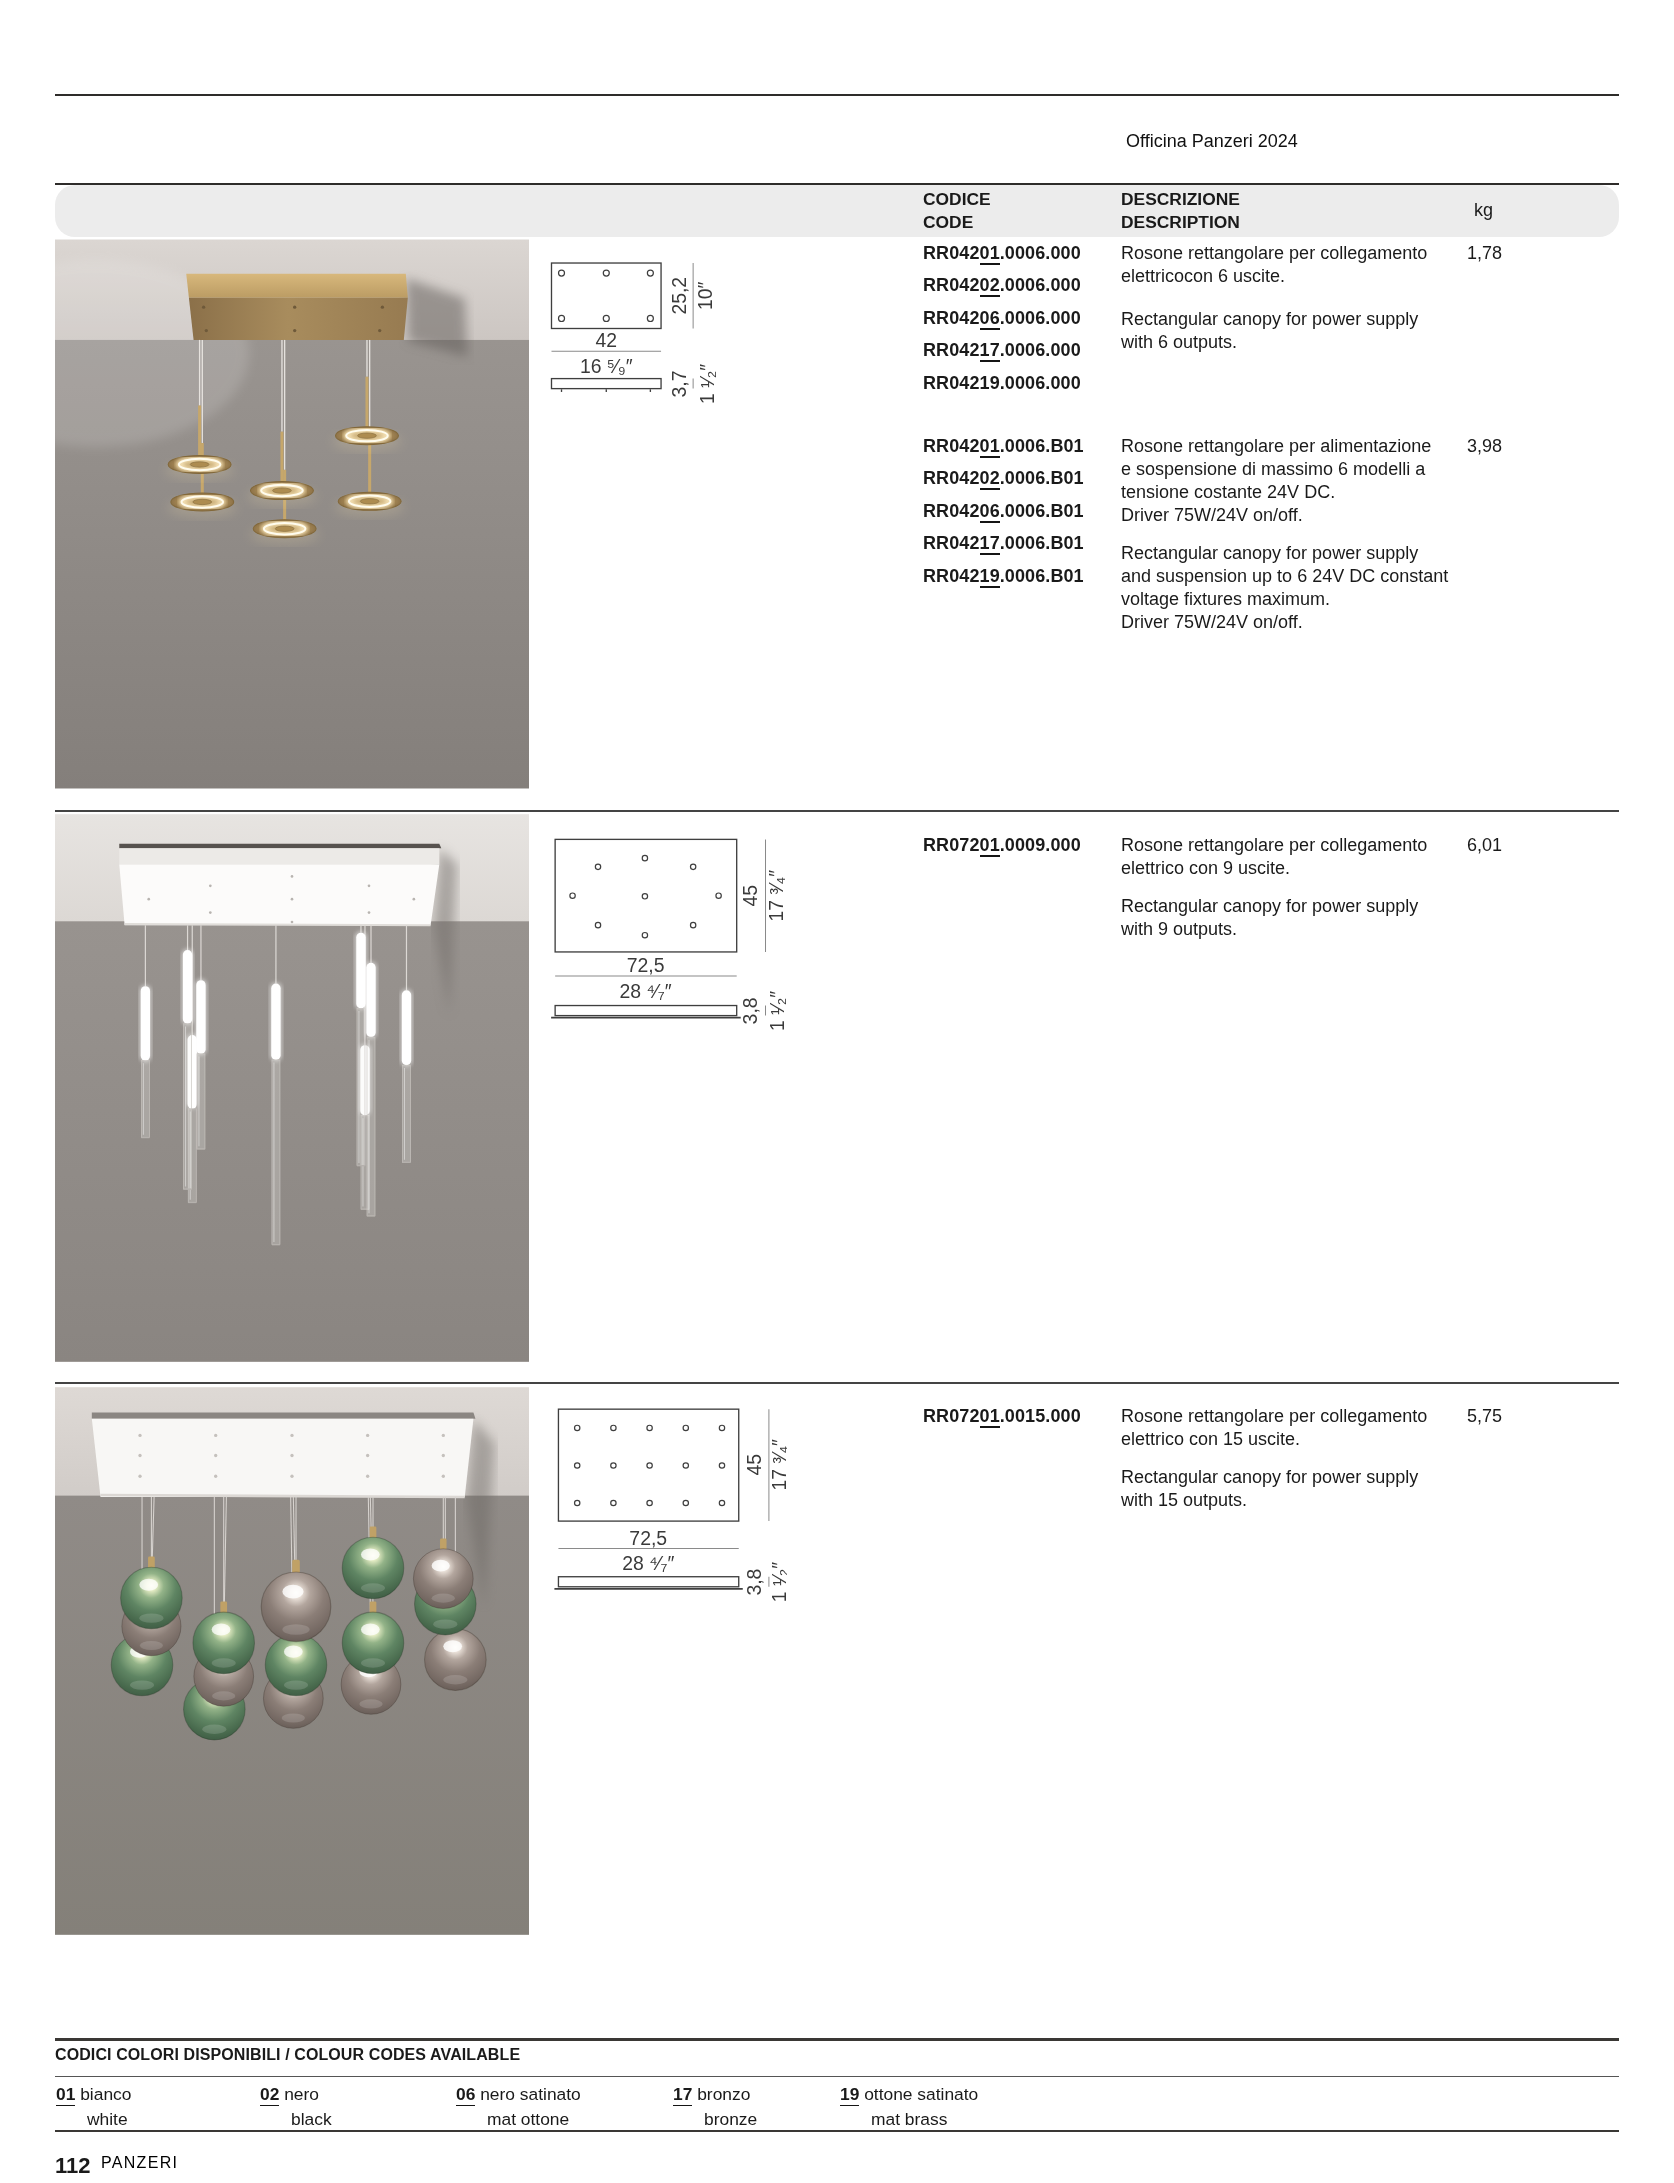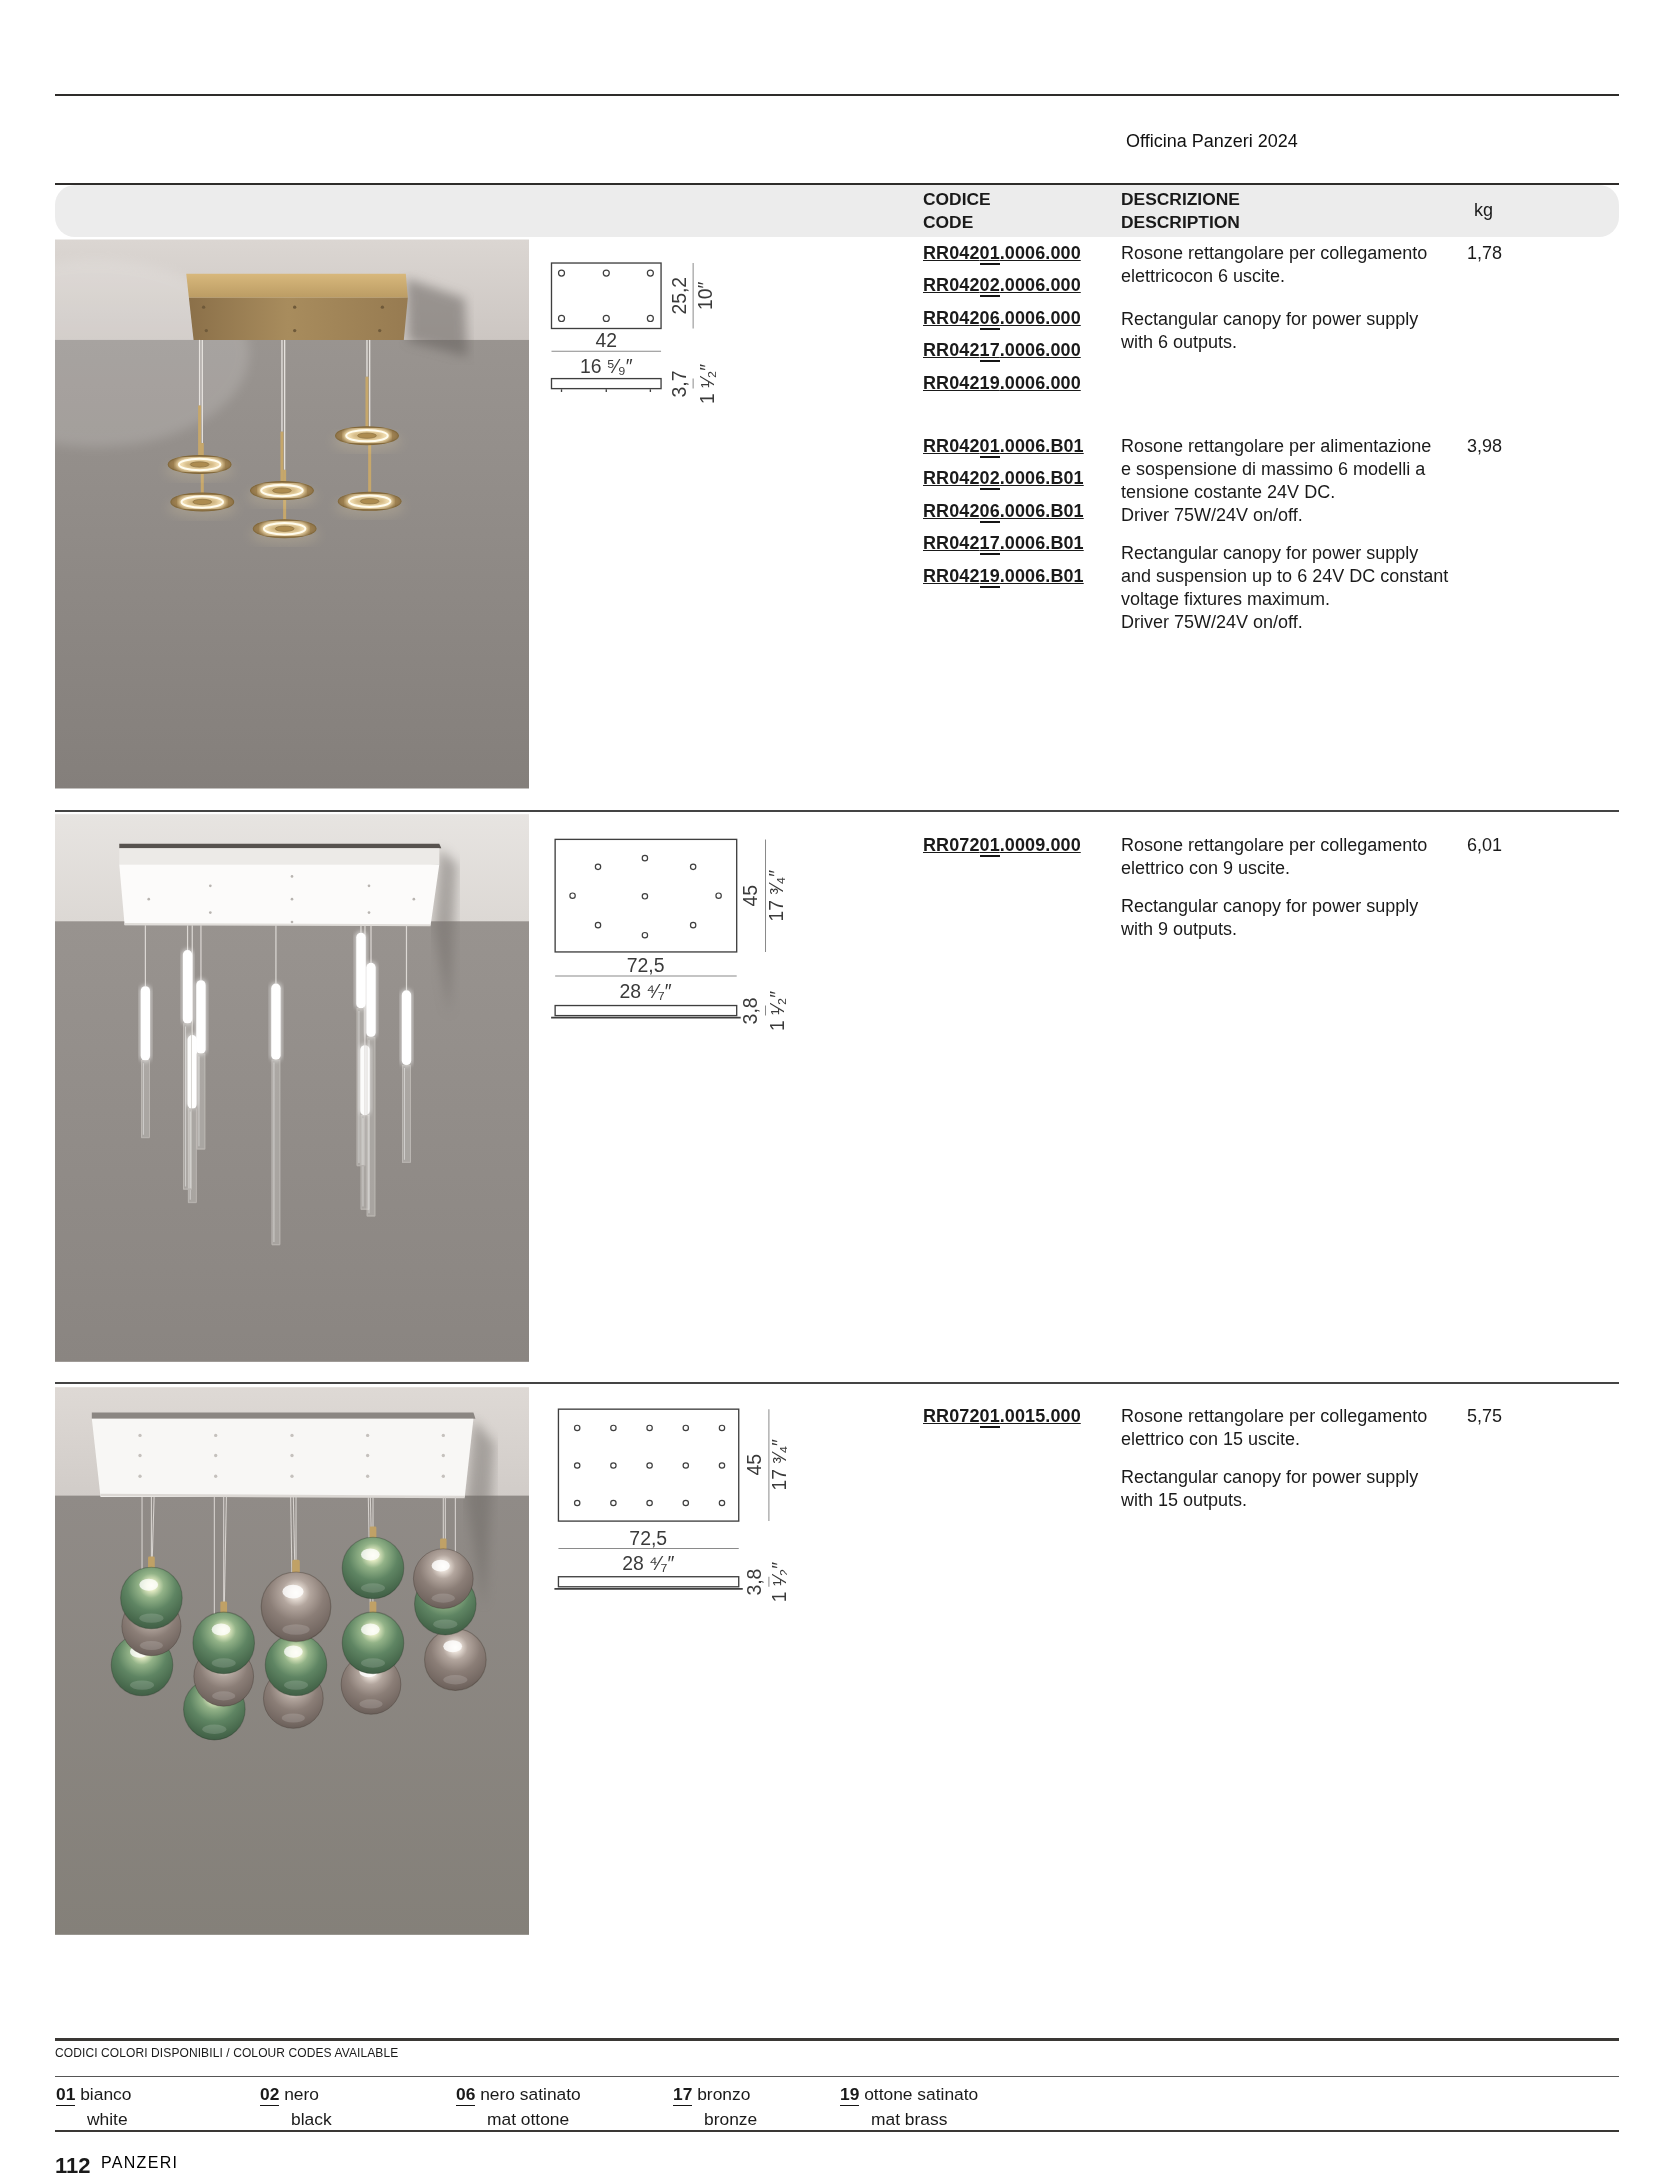--- a/index.html
+++ b/index.html
@@ -4,26 +4,26 @@
 <style>
   html,body{margin:0;padding:0;background:#fff;}
   .page{position:relative;width:1675px;height:2183px;background:#ffffff;
         font-family:"Liberation Sans",sans-serif;color:#1a1a1a;overflow:hidden;margin-top:29px;}
   .abs{position:absolute;}
   .rule{background:#2e2c2a;}
   .htitle{font-size:18px;color:#111;}
   .thead{background:var(--header_band,#ececec);width:1564px;height:52px;border-radius:20px;}
   .th{font-weight:700;font-size:17.4px;line-height:23px;}
   .th-kg{font-size:18px;}
-  .codes{font-weight:700;font-size:18px;text-decoration:underline;}
+  .codes{font-weight:700;font-size:18px;}
   .code-row{line-height:23px;margin-bottom:9.4px;letter-spacing:0.1px;white-space:nowrap;}
   .u{border-bottom:2px solid #151515;}
   .desc{font-size:18px;line-height:23px;white-space:pre-line;width:375px;}
   .kg{font-size:18px;line-height:23px;}
-  .cc-title{font-weight:400;font-size:12px;letter-spacing:0.1px;text-align:right;}
+  .cc-title{font-weight:700;font-size:16px;letter-spacing:0.1px;text-align:right;}
   .colorwrap{font-size:17.4px;height:54px;width:1568px;}
   .colorcell{position:absolute;top:0;white-space:nowrap;}
   .c0{left:0px}.c1{left:204px}.c2{left:400px}.c3{left:617px}.c4{left:784px}
   .cl1{line-height:20px;}
   .cnum{font-weight:700;border-bottom:1.7px solid #151515;padding-bottom:0.7px;}
   .cl2{margin-top:5.4px;padding-left:31px;line-height:20px;}
   .footer-num{font-weight:700;font-size:22px;}
   .footer-brand{font-size:16px;letter-spacing:1.3px;color:#000000;}
   svg{font-family:"Liberation Sans",sans-serif;display:block;}
   svg text{fill:#3a3a3a;font-size:29px;}

